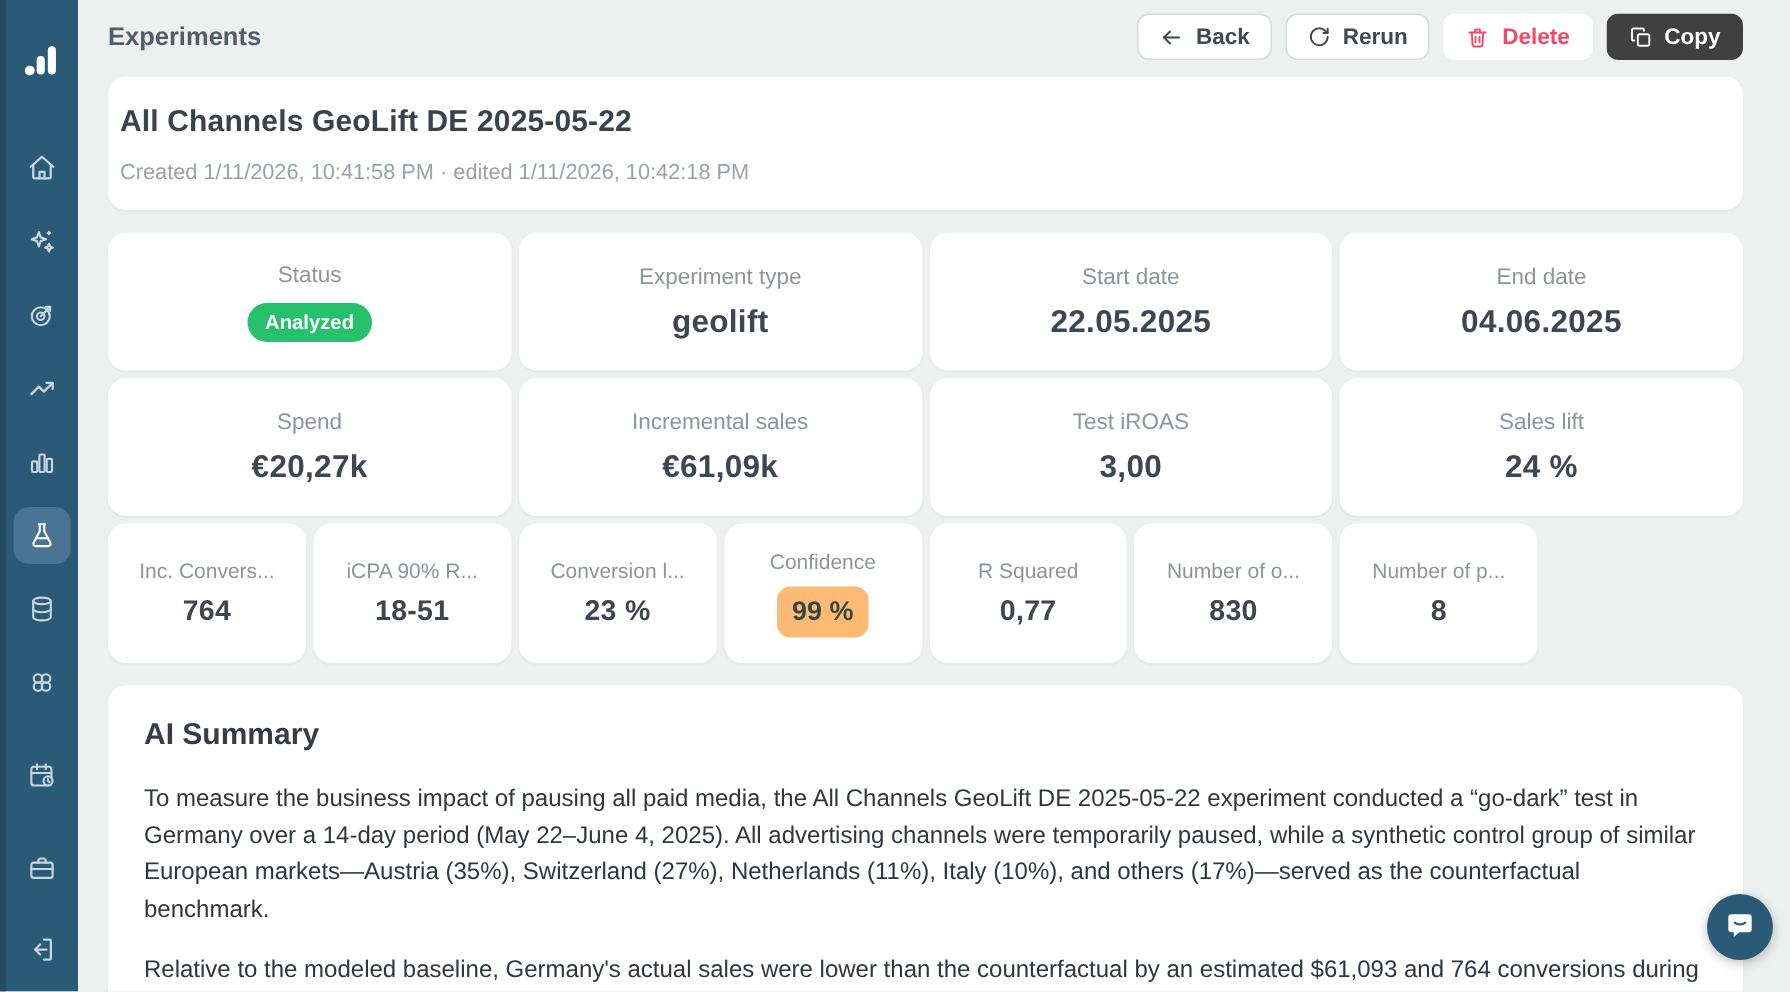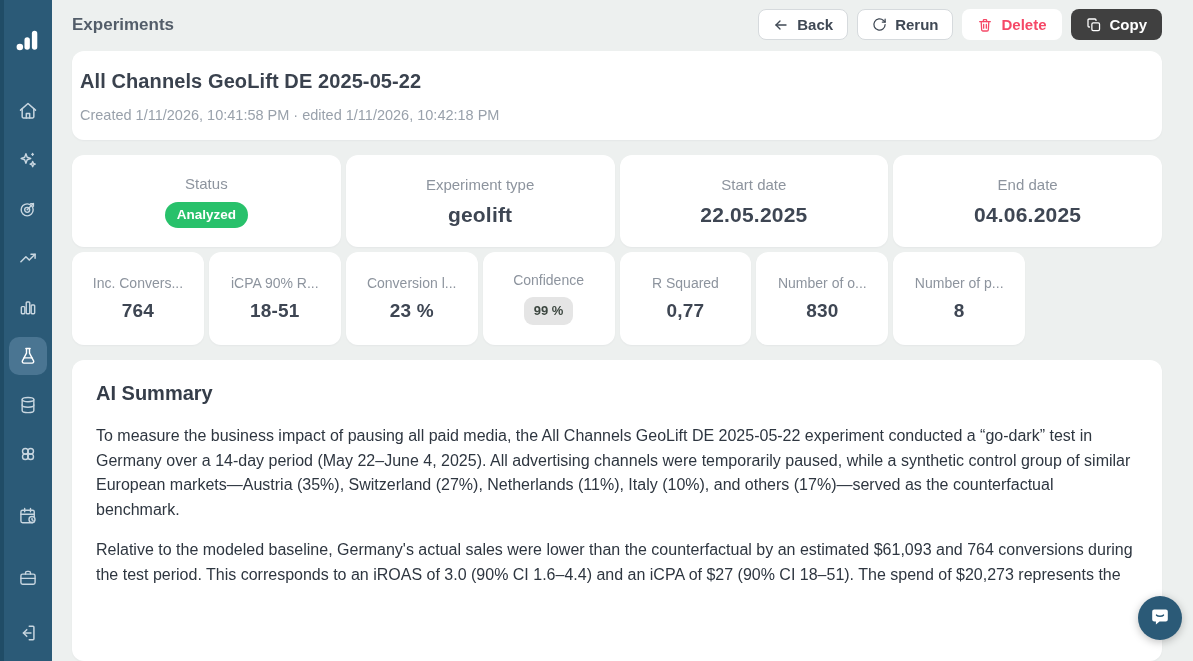--- a/index.html
+++ b/index.html
@@ -71,22 +71,22 @@
   .grid8 .metric-card { height:93px; gap:9px; }
   .m-label { font-size:15px; color:#8d949e; white-space:nowrap; }
   .grid8 .m-label { font-size:14px; }
   .m-value { font-size:21px; font-weight:700; color:#3e4653; letter-spacing:0.2px; }
   .grid8 .m-value { font-size:19px; }
   .badge {
     background:#28c16b; color:#ffffff;
     font-size:13.5px; font-weight:700; padding:5px 12px 6px; border-radius:999px;
   }
   .badge-soft {
-    background:#e5e5e5; color:#3b463f;
-    font-size:13px; font-weight:700; padding:6px 10px 7px; border-radius:9px;
+    background:#fdba74; color:#3b463f;
+    font-size:18px; font-weight:700; padding:6px 10px 7px; border-radius:9px;
   }
 
   .ai-card { margin-top:15px; padding:22px 24px; flex:1; }
   .ai-card h3 { font-size:20px; font-weight:700; color:#353d49; }
   .ai-card p { margin-top:19px; font-size:16px; line-height:24.5px; color:#2e3640; }
   .ai-card p + p { margin-top:16px; }
 
   .chat-fab {
     position:fixed; right:11px; bottom:21px;
     width:44px; height:44px; border-radius:50%;
@@ -275,20 +275,38 @@
       <div class="card metric-card">
         <div class="m-label">Start date</div>
         <div class="m-value">22.05.2025</div>
       </div>
       <div class="card metric-card">
         <div class="m-label">End date</div>
         <div class="m-value">04.06.2025</div>
       </div>
     </div>
 
+    <div class="grid4">
+      <div class="card metric-card">
+        <div class="m-label">Spend</div>
+        <div class="m-value">€20,27k</div>
+      </div>
+      <div class="card metric-card">
+        <div class="m-label">Incremental sales</div>
+        <div class="m-value">€61,09k</div>
+      </div>
+      <div class="card metric-card">
+        <div class="m-label">Test iROAS</div>
+        <div class="m-value">3,00</div>
+      </div>
+      <div class="card metric-card">
+        <div class="m-label">Sales lift</div>
+        <div class="m-value">24 %</div>
+      </div>
+    </div>
 
     <div class="grid8">
       <div class="card metric-card">
         <div class="m-label">Inc. Convers...</div>
         <div class="m-value">764</div>
       </div>
       <div class="card metric-card">
         <div class="m-label">iCPA 90% R...</div>
         <div class="m-value">18-51</div>
       </div>

